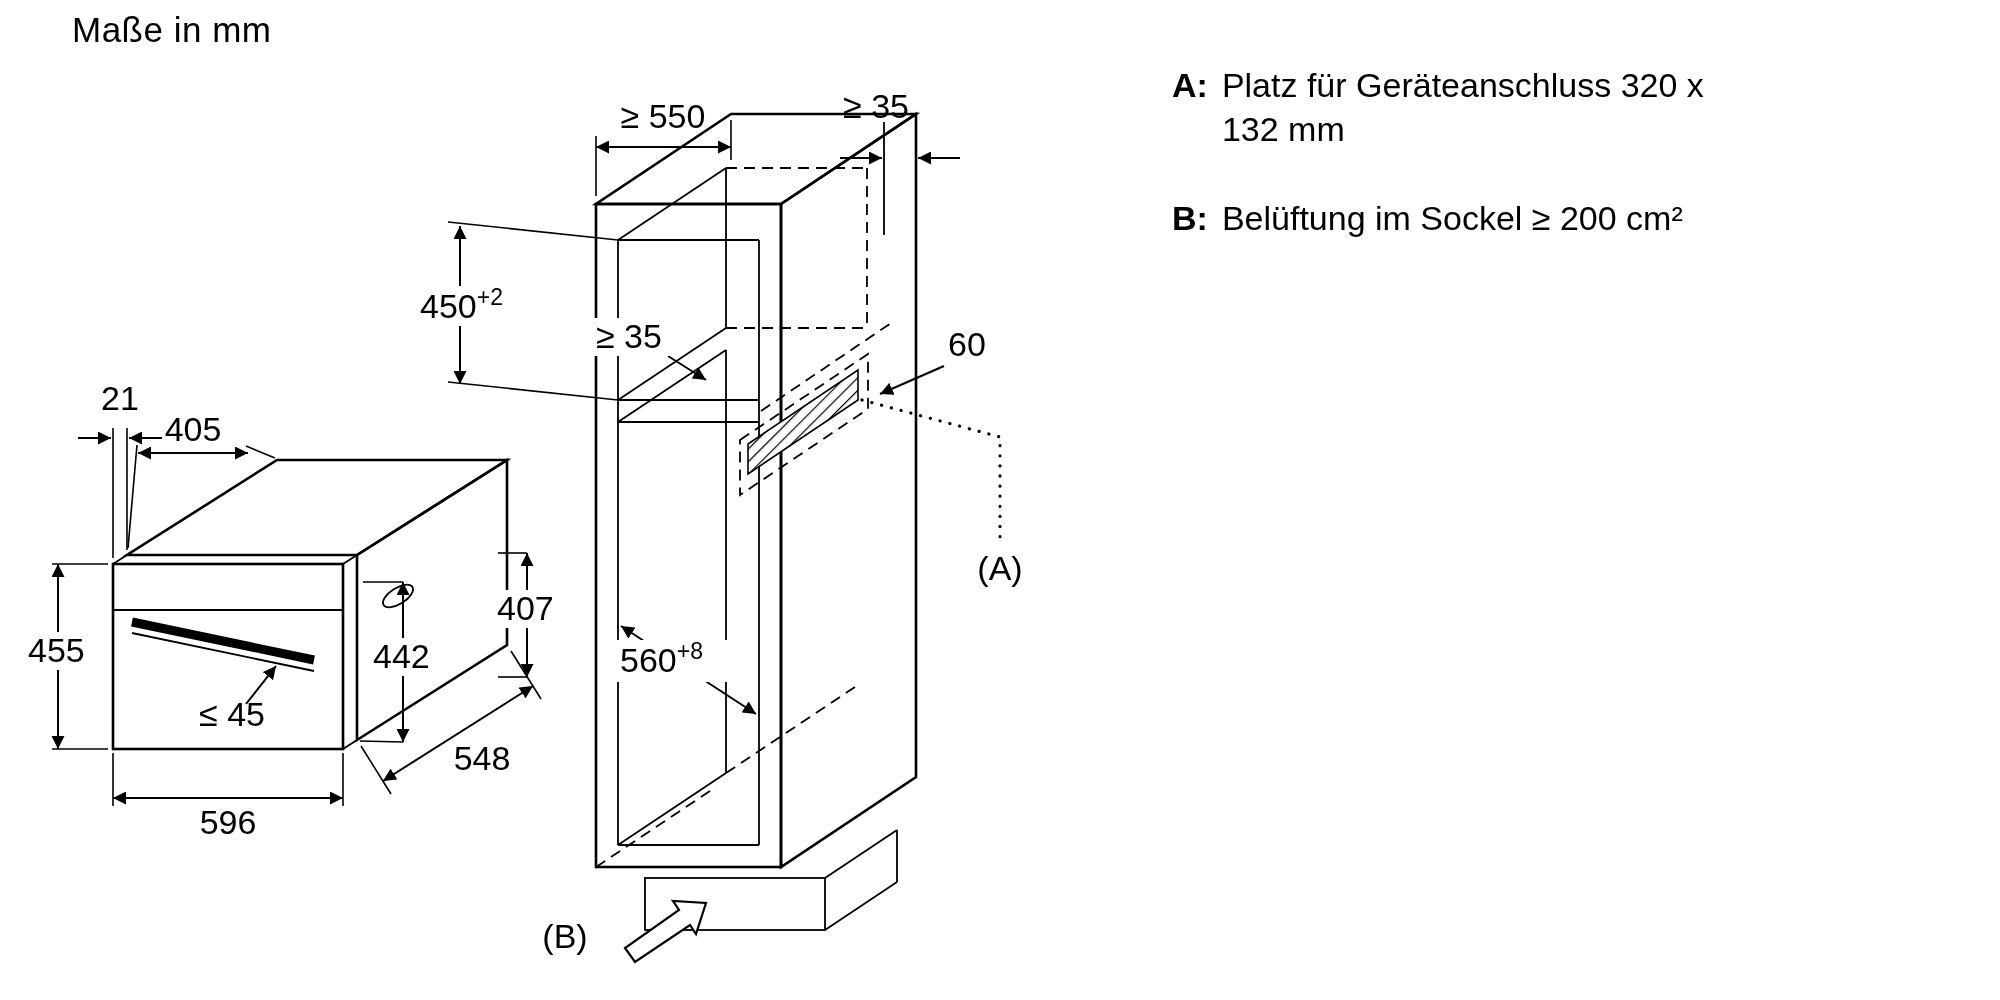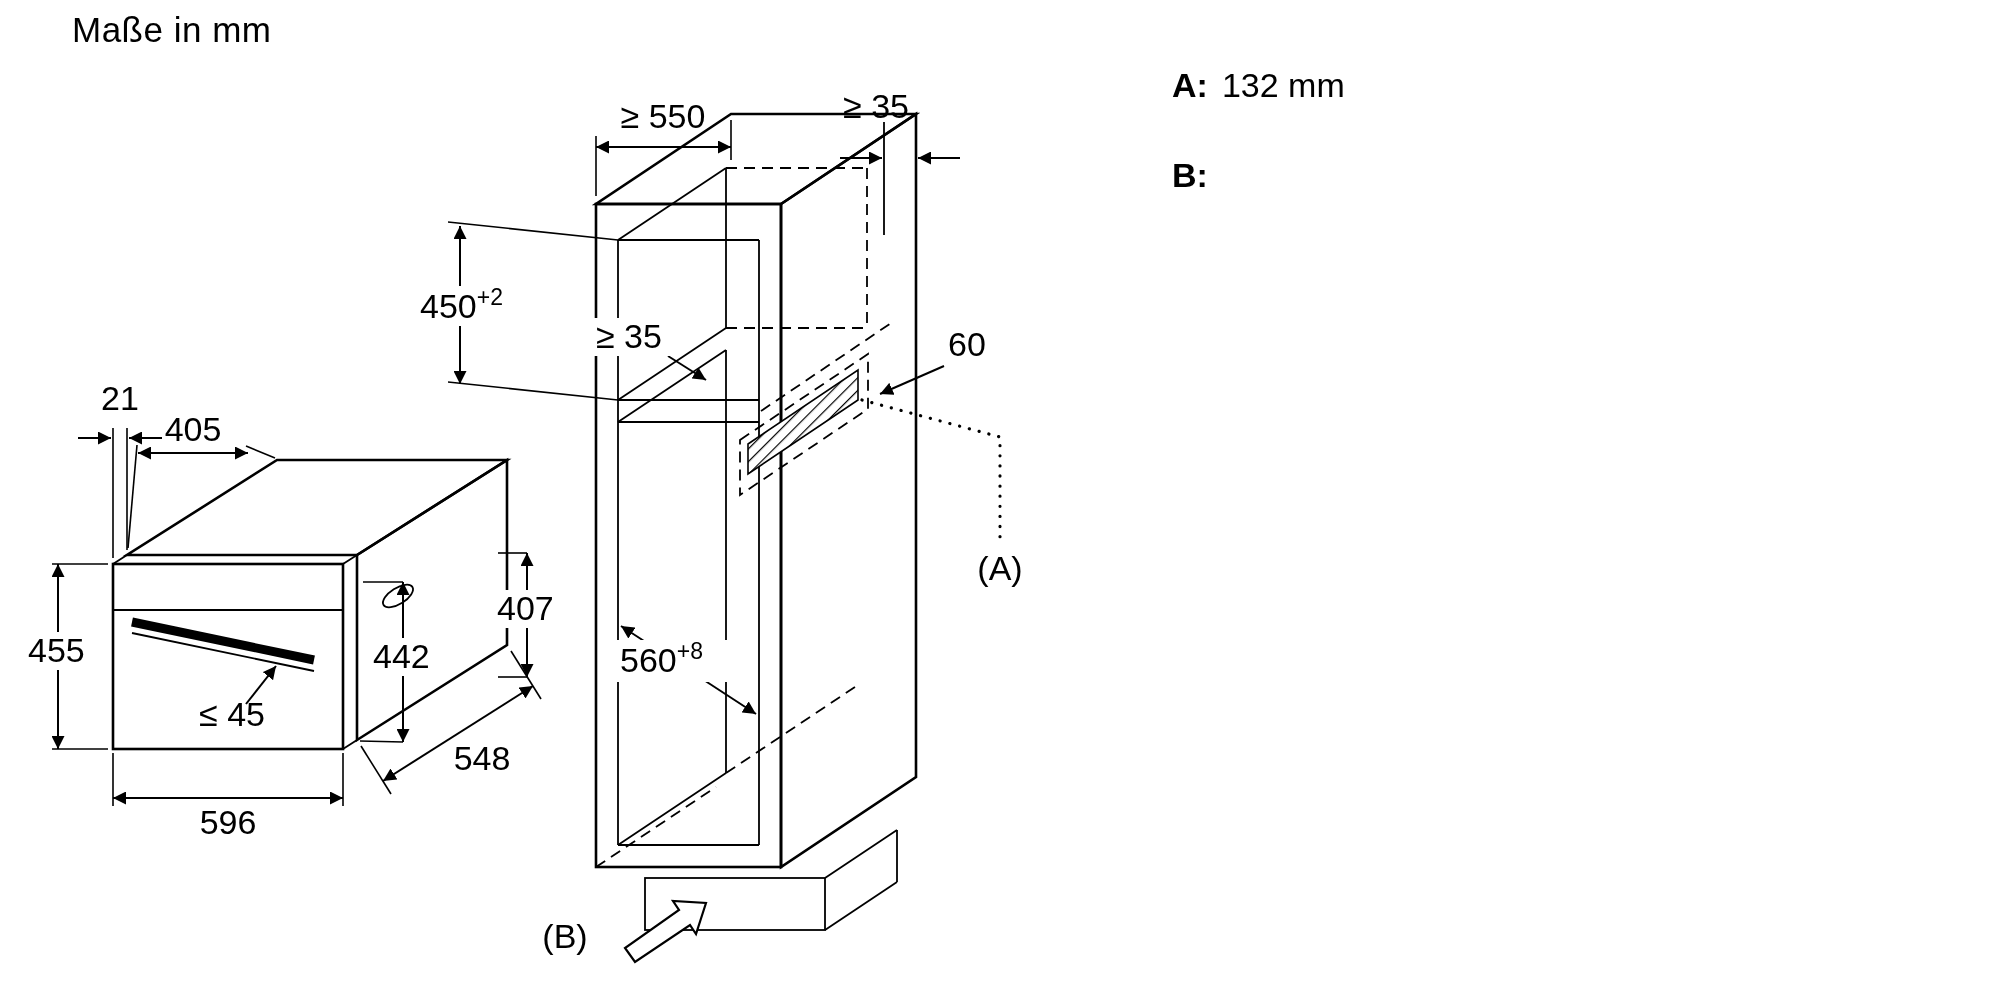--- a/index.html
+++ b/index.html
@@ -23,25 +23,29 @@
 </style>
 </head>
 <body>
 
 <div class="title">Maße in mm</div>
 
 <div class="legend">
   <div class="legend-row">
     <div class="legend-label">A:</div>
     <div class="legend-text">
+      <span>Platz für Geräteanschluss 320 x</span>
       <span>132 mm</span>
     </div>
   </div>
   <div class="legend-row">
     <div class="legend-label">B:</div>
+    <div class="legend-text">
+      <span>Belüftung im Sockel ≥ 200 cm²</span>
+    </div>
   </div>
 </div>
 
 <svg width="2000" height="1000" viewBox="0 0 2000 1000">
   <defs>
     <marker id="arw" viewBox="0 0 10 10" refX="10" refY="5" markerWidth="6.5" markerHeight="6.5" orient="auto-start-reverse">
       <path d="M0,0 L10,5 L0,10 z" fill="#000"></path>
     </marker>
     <pattern id="hatch" width="9" height="9" patternUnits="userSpaceOnUse" patternTransform="rotate(45)">
       <rect width="9" height="9" fill="#fff"></rect>

